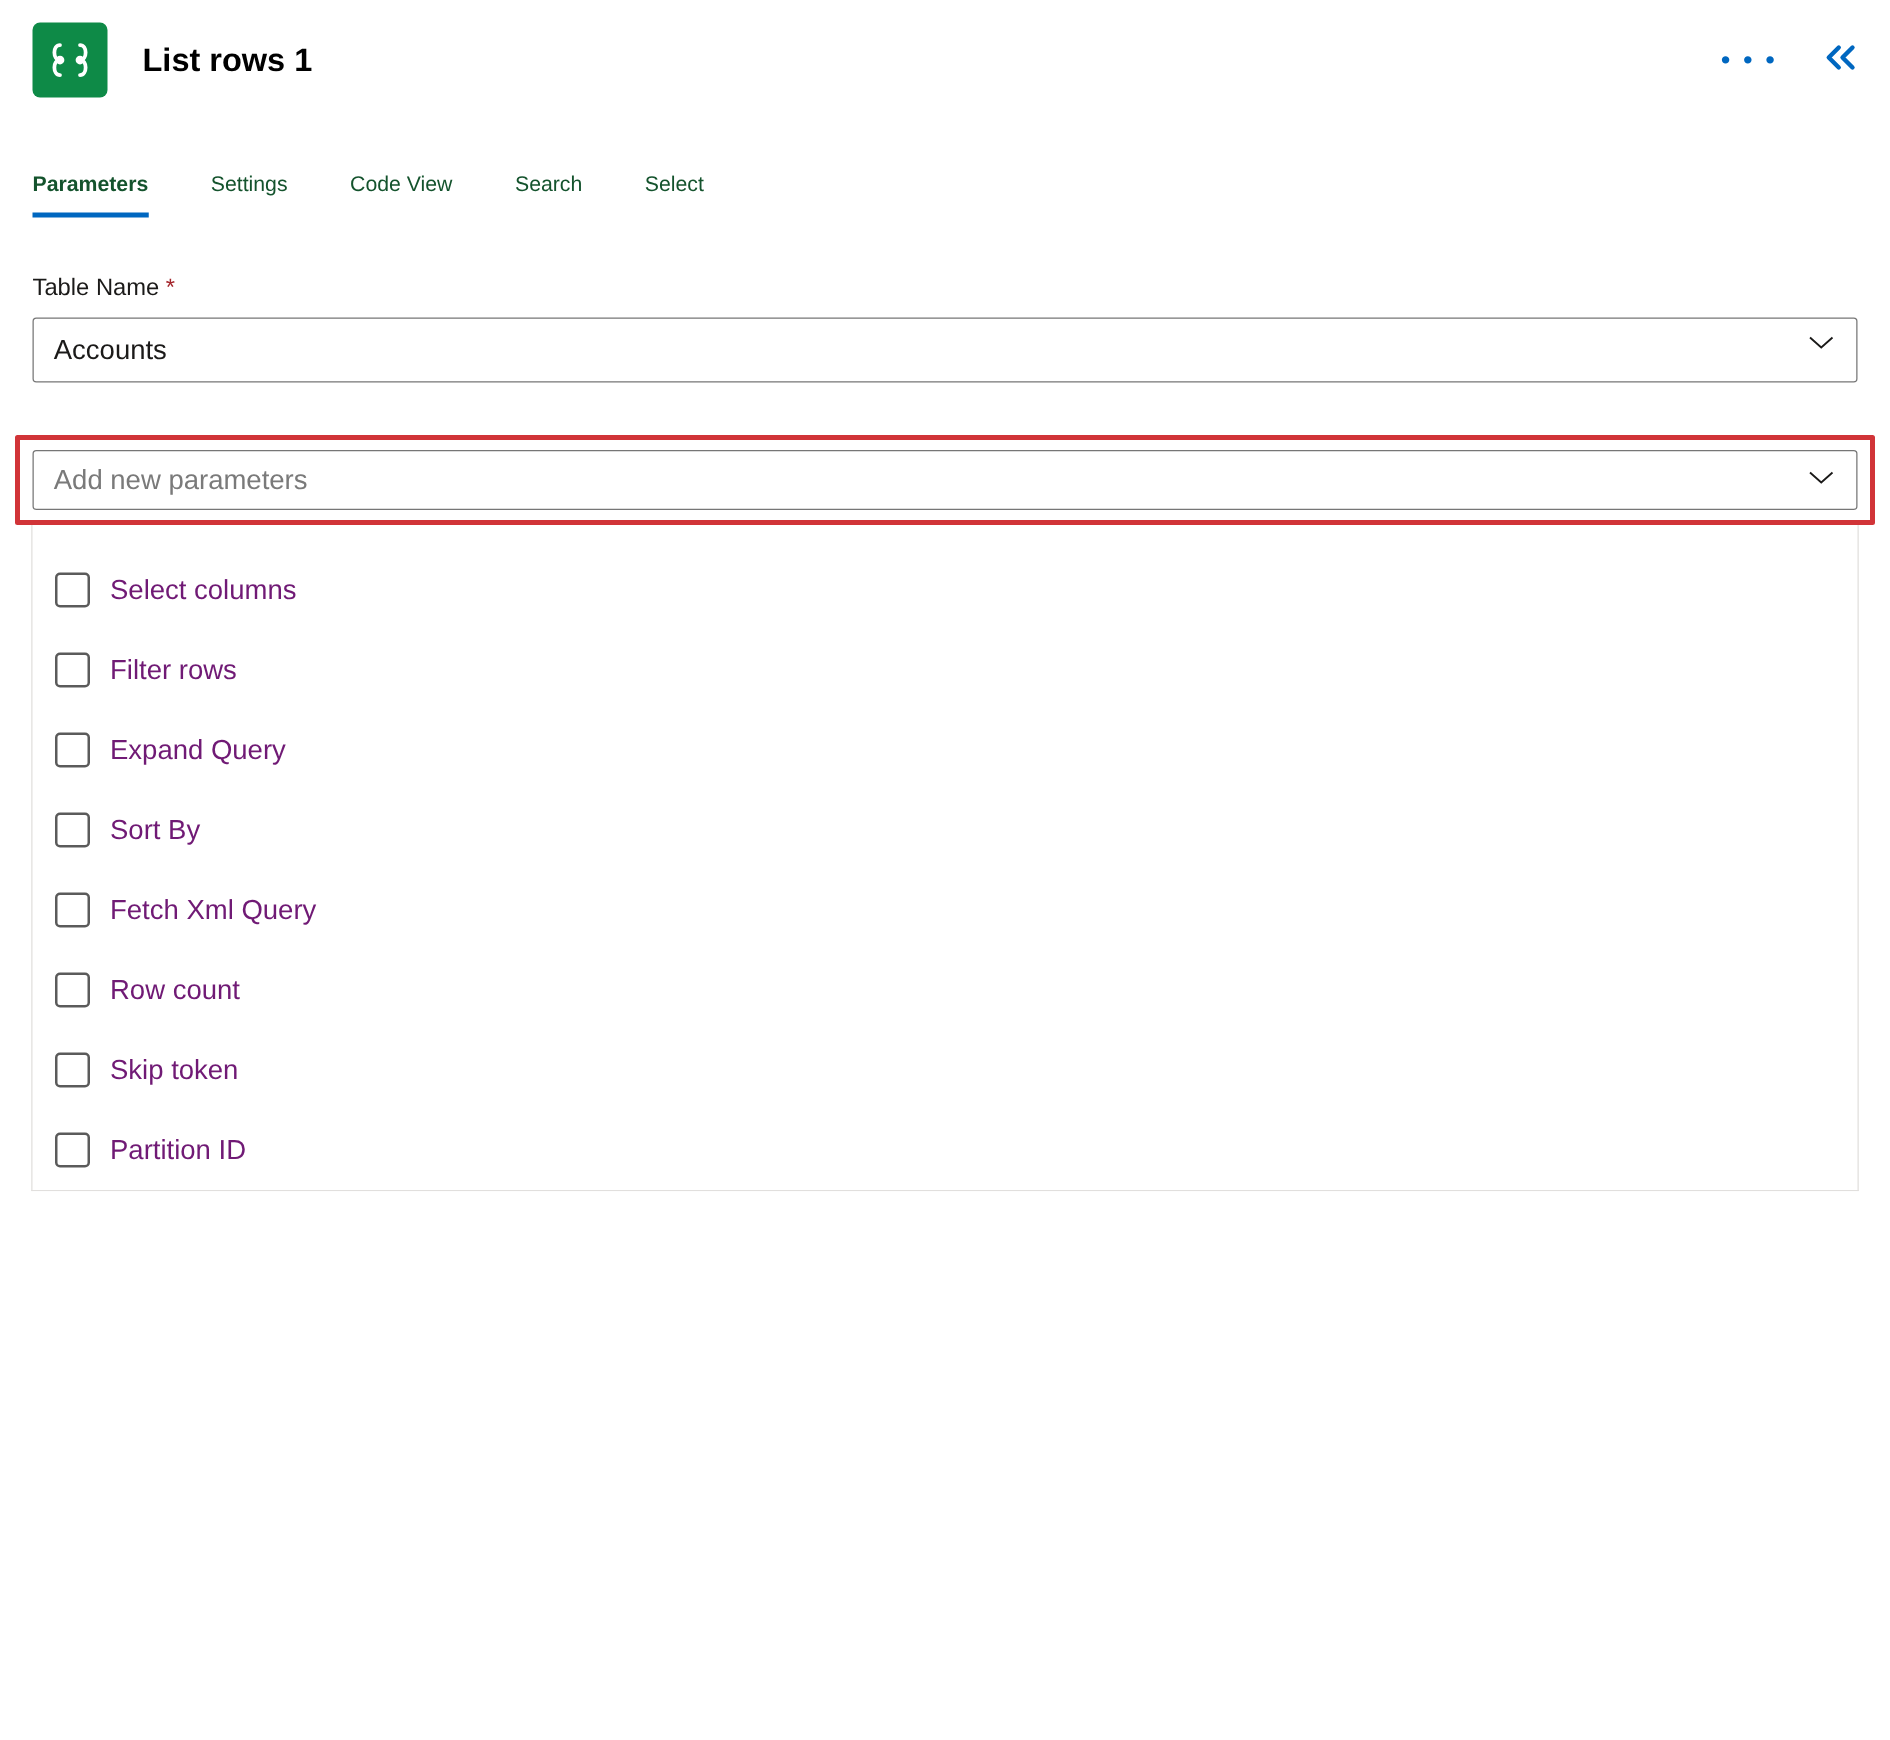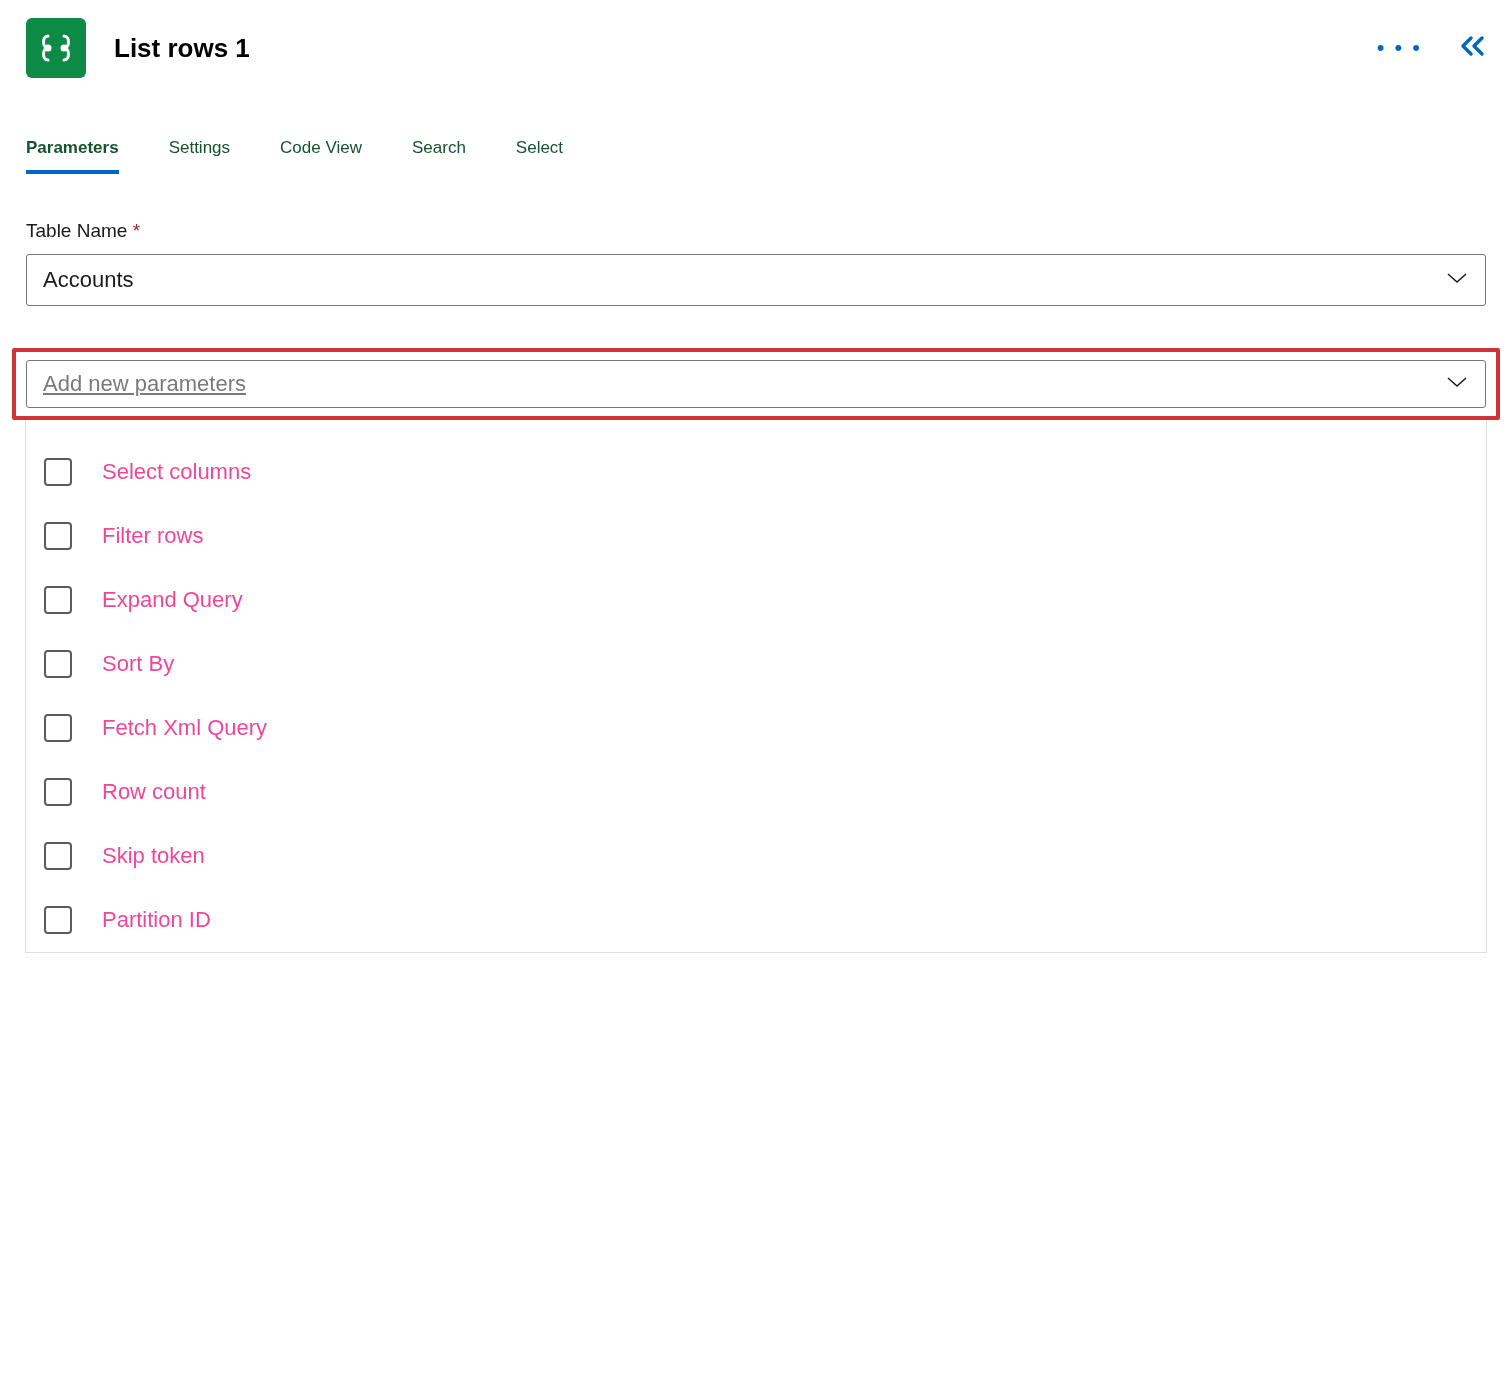--- a/index.html
+++ b/index.html
@@ -80,21 +80,20 @@
     }
     .required-star {
       color: #a4262c;
     }
     .dropdown {
       width: 100%;
       border: 1px solid #767676;
       border-radius: 3px;
       padding: 12px 16px;
       display: flex;
-      align-items: center;
       justify-content: space-between;
       cursor: pointer;
       background: #fff;
       margin-bottom: 42px;
     }
     .dropdown-value {
       font-size: 22px;
       color: #1b1a19;
     }
     .chevron {
@@ -113,21 +112,20 @@
       padding: 10px 16px;
       display: flex;
       align-items: center;
       justify-content: space-between;
       cursor: pointer;
       background: #fff;
     }
     .add-params-placeholder {
       font-size: 22px;
       color: #7a7a7a;
-      text-decoration: underline;
     }
     .search-row {
       padding: 10px 18px 16px 18px;
       border-bottom: 1px solid #e1dfdd;
     }
     .search-box {
       width: 100%;
       border: 1px solid #8a8886;
       border-radius: 3px;
       padding: 8px 12px;
@@ -162,22 +160,21 @@
     .checkbox {
       width: 28px;
       height: 28px;
       border: 2px solid #5b5b5b;
       border-radius: 4px;
       background: #fff;
       flex-shrink: 0;
     }
     .option-label {
       font-size: 22px;
-      color: #ec4899;
-      margin-left: 14px;
+      color: #701a75;
     }
     .dropdown-panel {
       border: 1px solid #e1dfdd;
       border-top: none;
       margin: 0 -1px;
     }
   </style>
 </head>
 <body>
 

